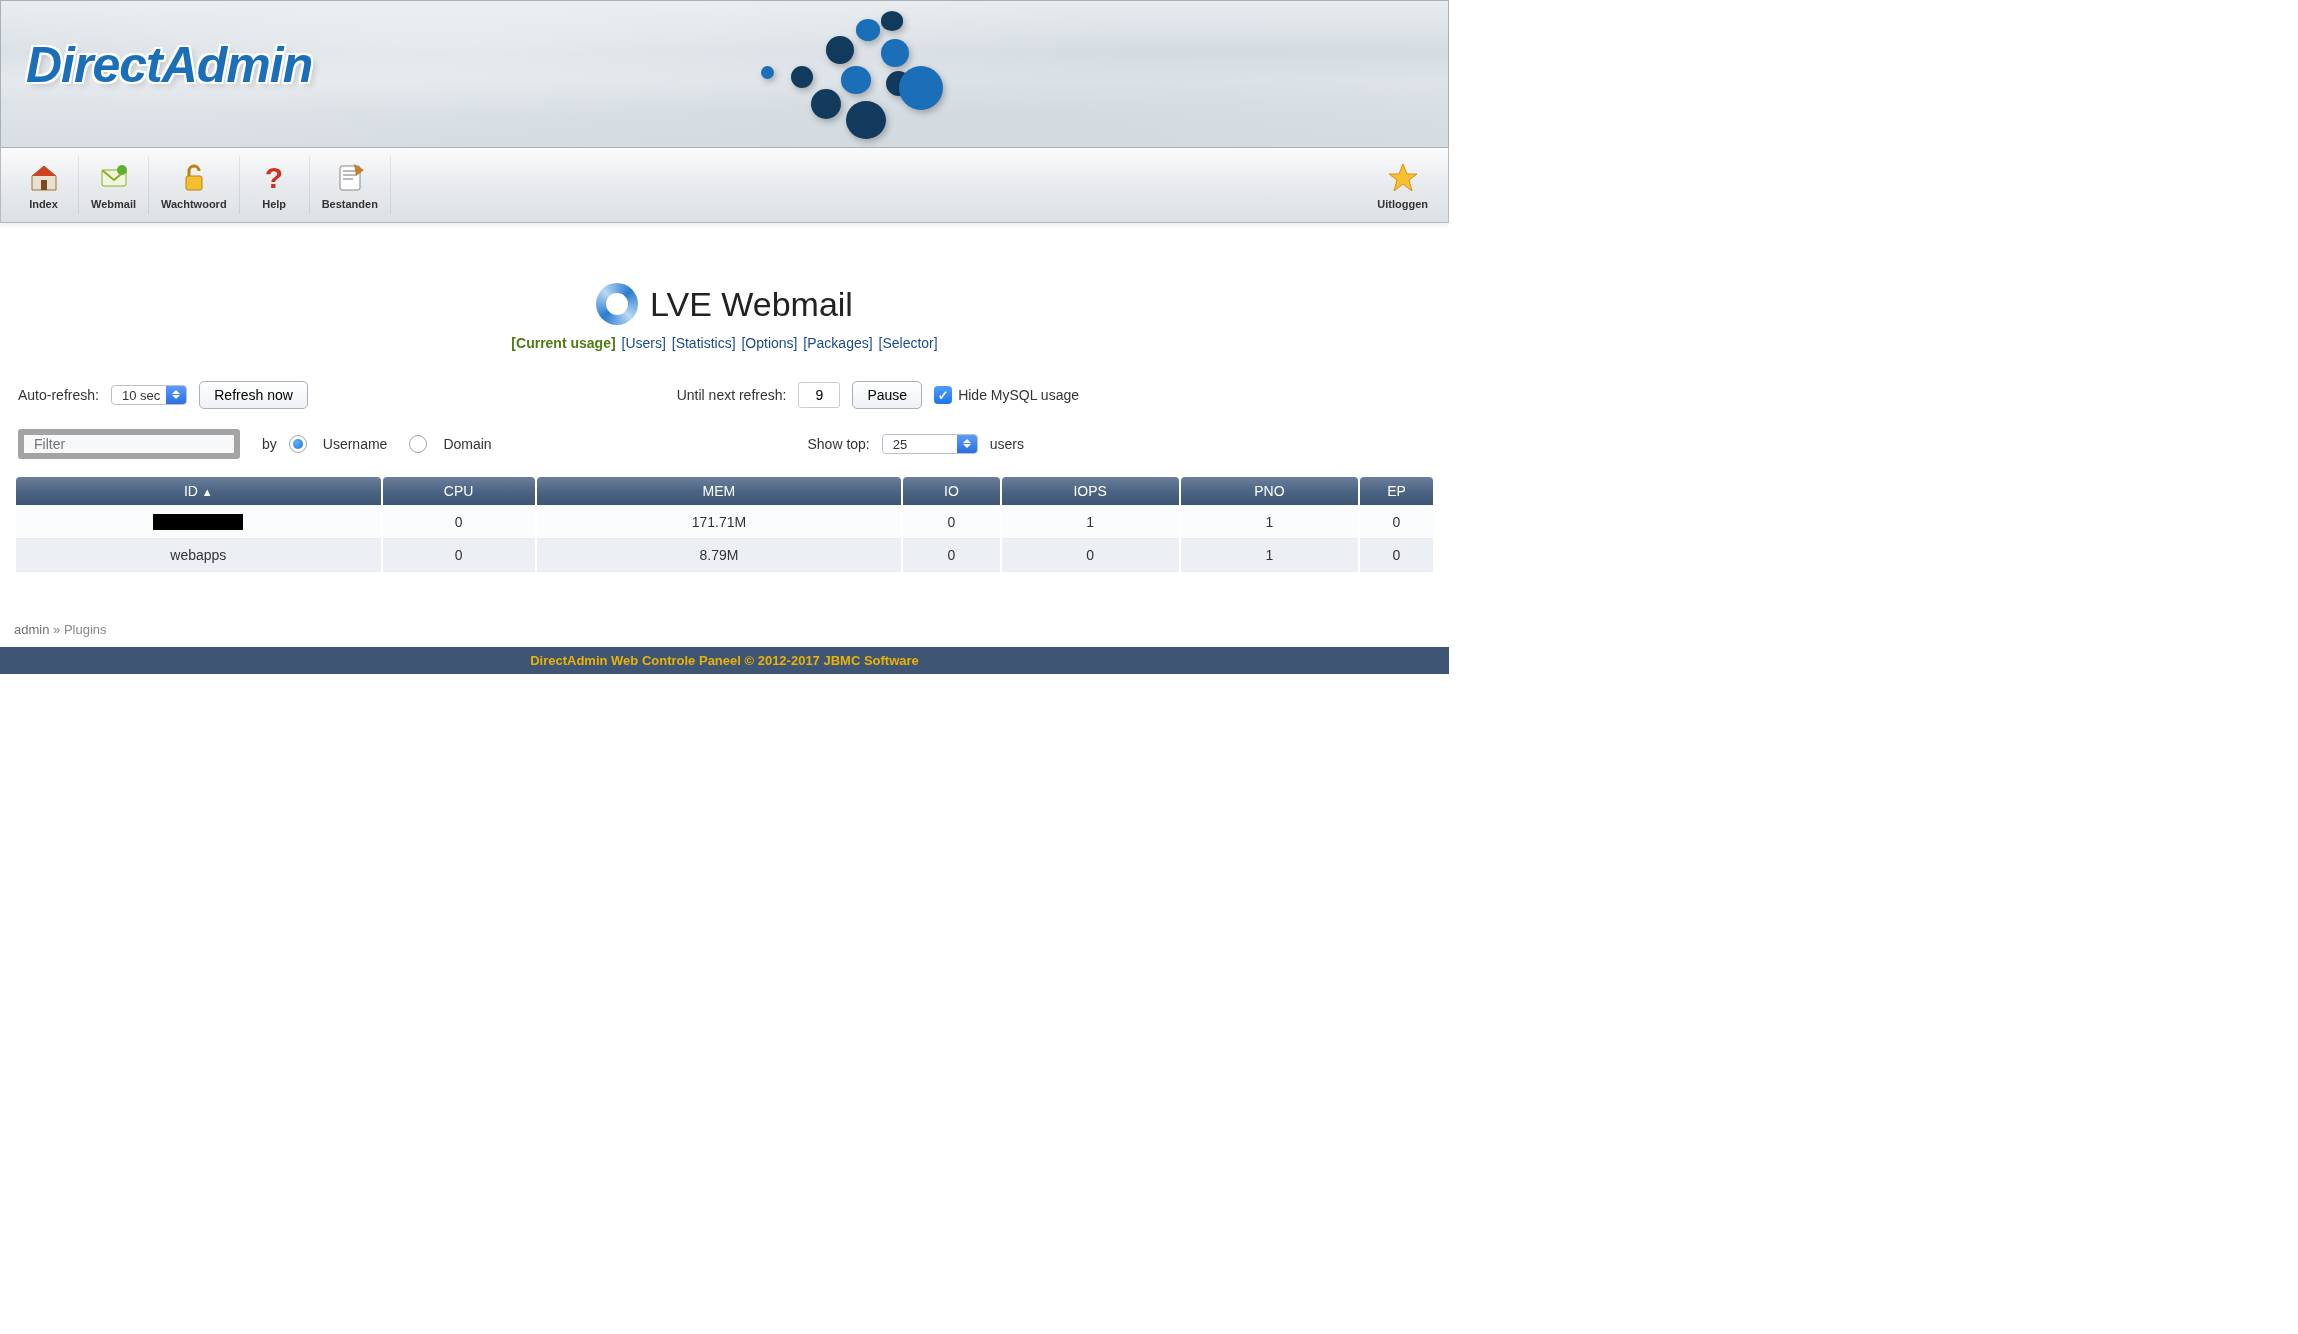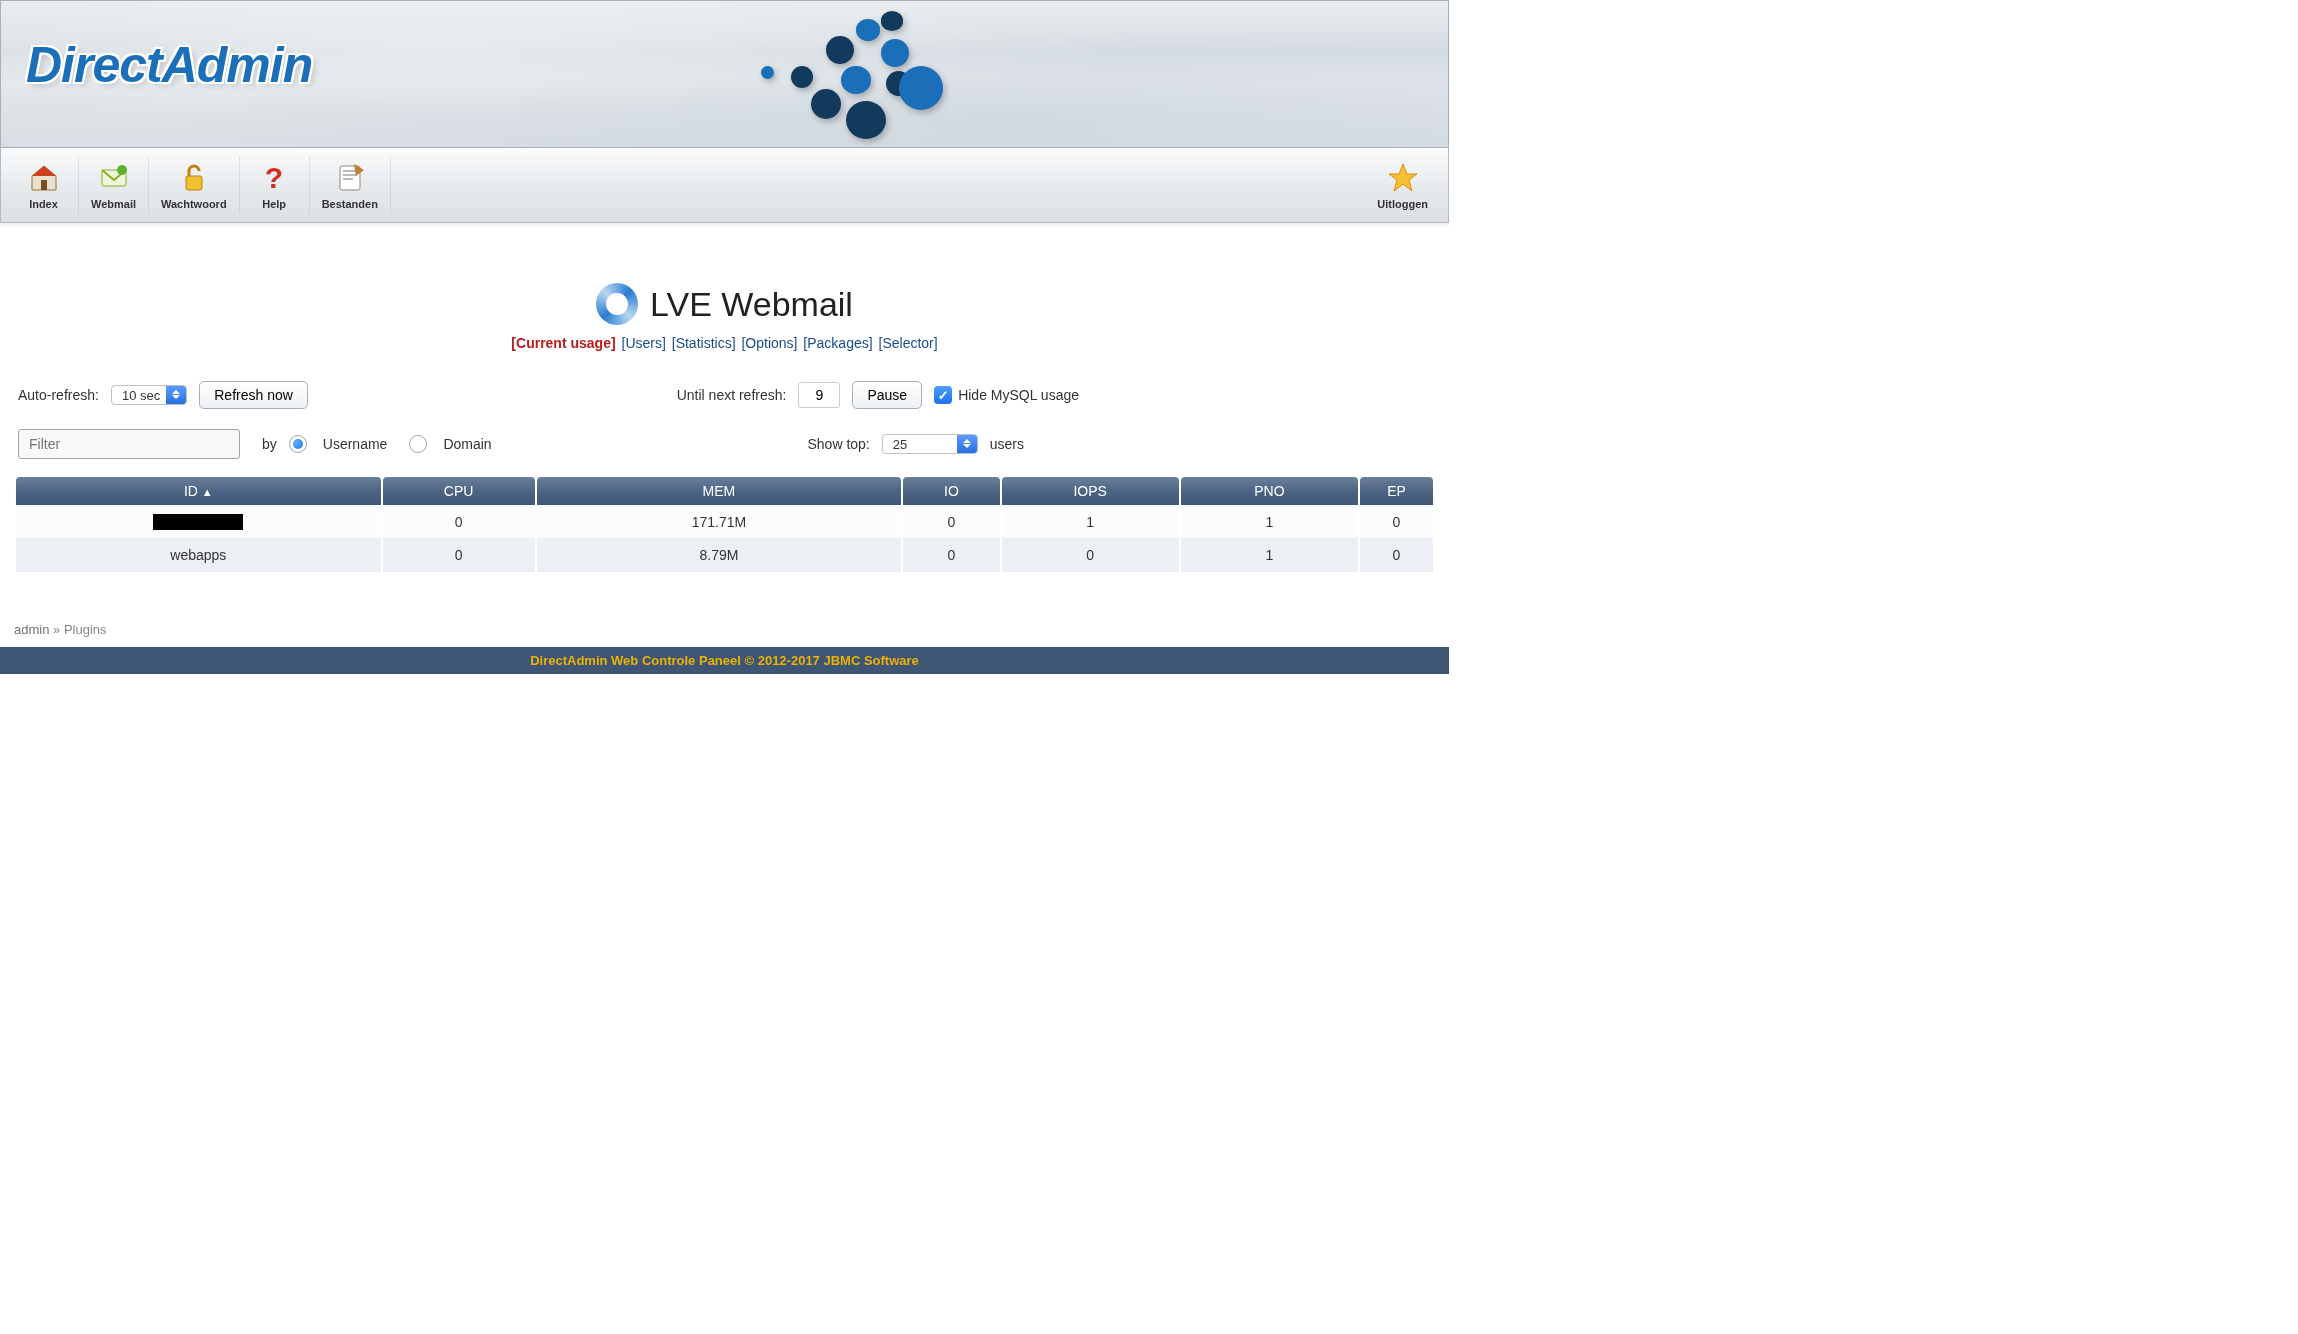--- a/index.html
+++ b/index.html
@@ -113,21 +113,21 @@
   .tab-row {
     text-align: center;
     margin-bottom: 24px;
     font-size: 14px;
   }
   .tab-link {
     color: #1a4b8c;
     cursor: pointer;
     margin: 0 1px;
   }
-  .tab-link.active { font-weight: bold; color: #b91c1c; }
+  .tab-link.active { font-weight: bold; color: #4d7c0f; }
 
   
   .controls-row {
     display: flex;
     align-items: center;
     gap: 12px;
     padding: 6px 4px;
     margin-bottom: 12px;
   }
   .controls-row + .controls-row { margin-top: -4px; }
@@ -175,21 +175,21 @@
   }
   .checkbox-wrap { display: inline-flex; align-items: center; gap: 6px; }
   .cb {
     width: 18px; height: 18px; border-radius: 4px;
     background: linear-gradient(180deg,#4d9fff,#1b73e8);
     display: flex; align-items: center; justify-content: center;
   }
   .cb::after { content:"✓"; color:#fff; font-size:13px; font-weight:bold; }
 
   input.filter-input {
-    border: 1px solid #a3a3a3;
+    border: 6px solid #a3a3a3;
     border-radius: 3px;
     background: #f7f8fa;
     height: 30px;
     width: 222px;
     padding: 0 10px;
     font-size: 14px;
   }
   .radio-wrap { display: inline-flex; align-items: center; gap: 16px; margin-right: 10px; cursor: pointer; }
   .radio {
     width: 18px; height: 18px; border: 1px solid #9aa6b4; border-radius: 50%; background:#fff;

